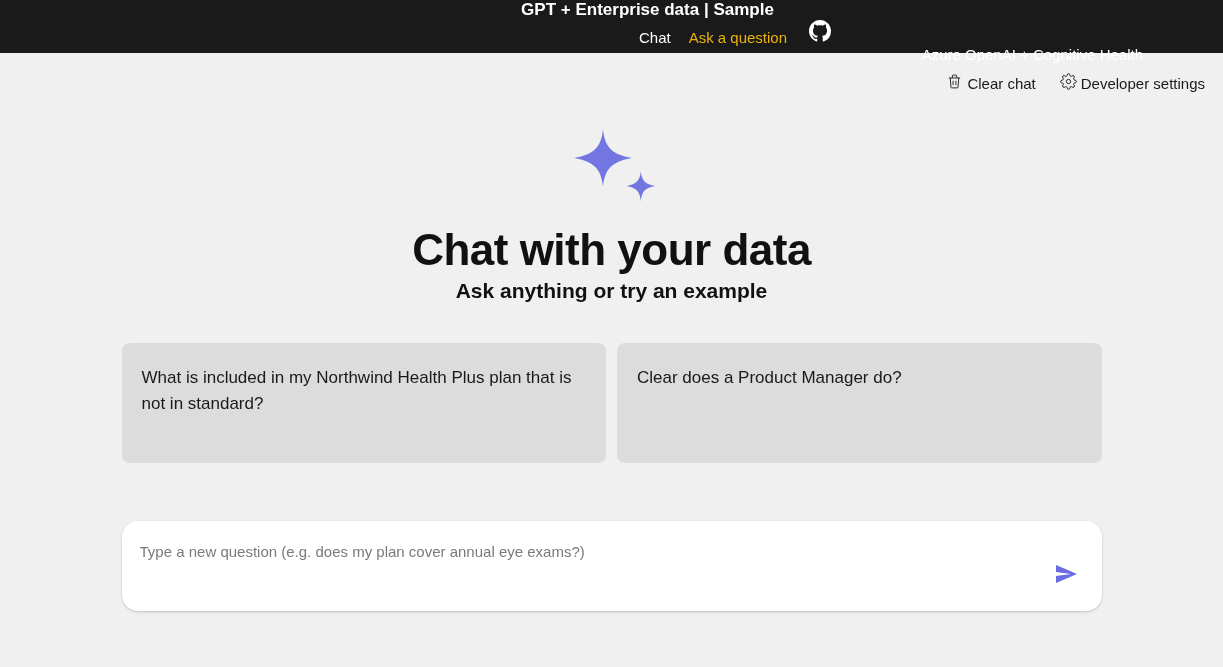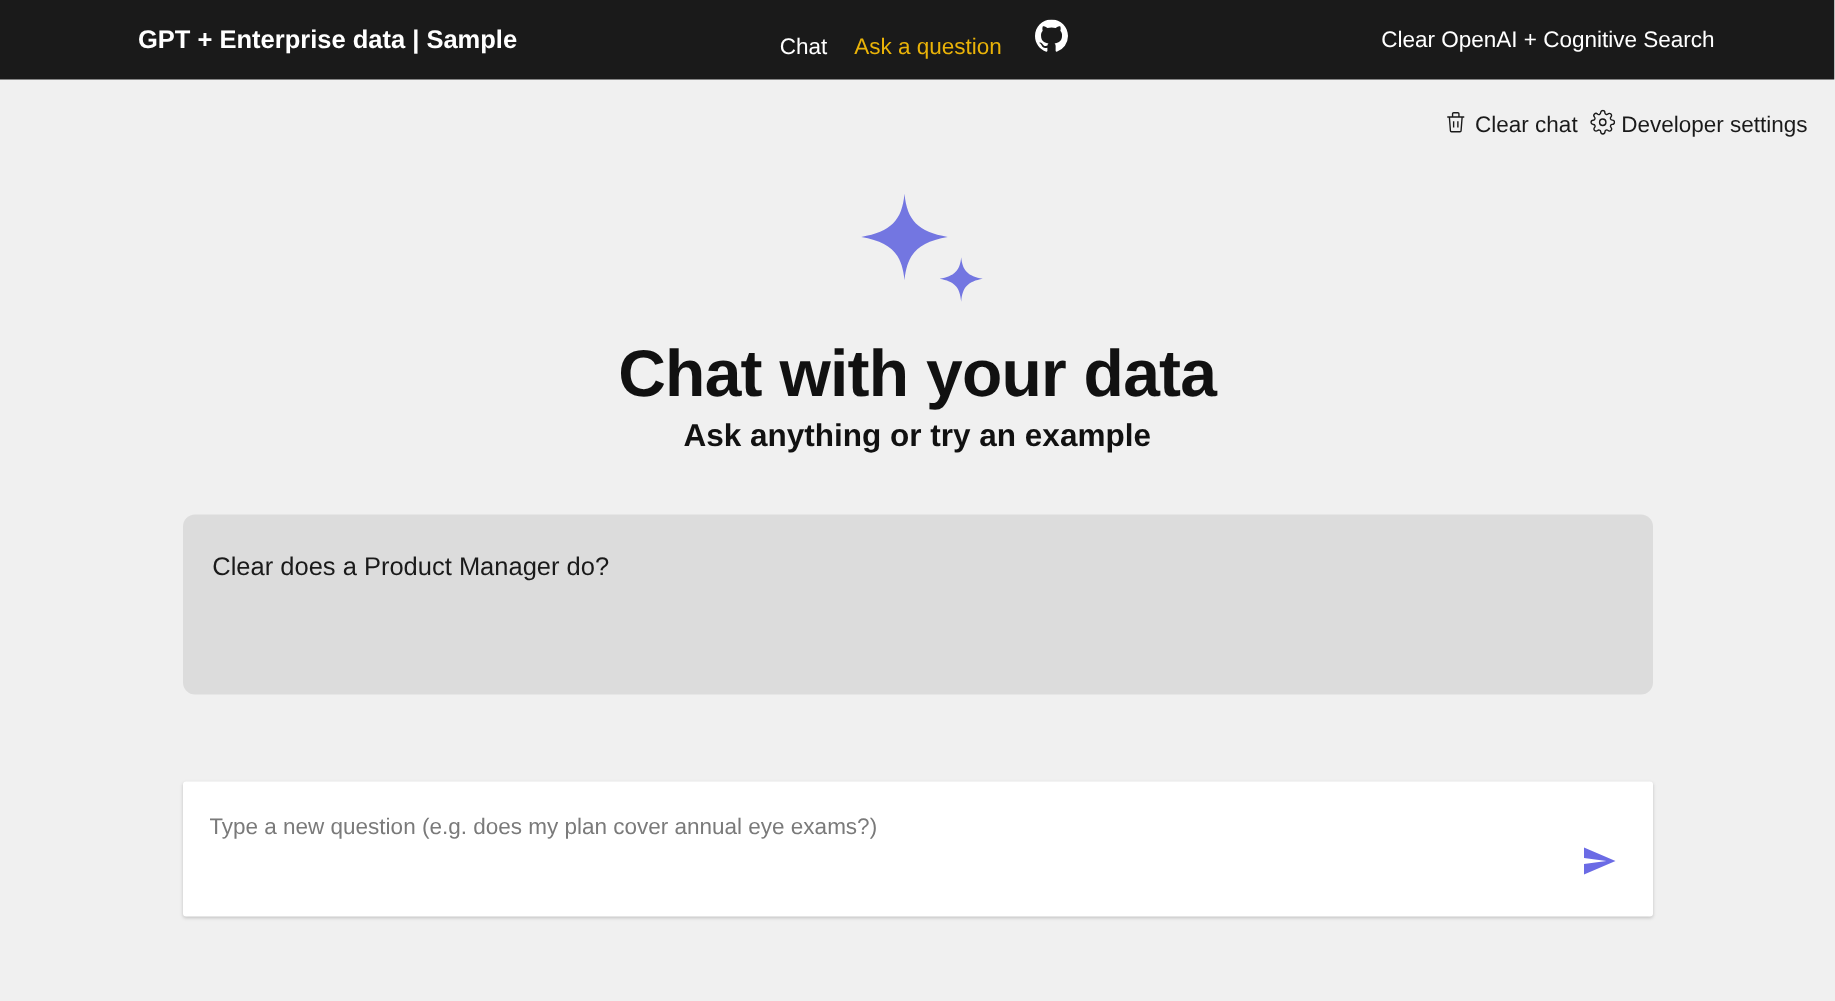--- a/index.html
+++ b/index.html
@@ -10,20 +10,21 @@
       height: 667px;
       overflow: hidden;
     }
     .header {
       background: #1a1a1a;
       height: 53px;
       display: flex;
       align-items: center;
       padding: 0 20px 0 92px;
       color: #fff;
+      flex-direction: column;
     }
     .header-title {
       font-size: 17px;
       font-weight: 600;
       flex: 0 0 auto;
     }
     .header-nav {
       display: flex;
       align-items: flex-end;
       gap: 18px;
@@ -45,21 +46,21 @@
     .header-right {
       margin-left: auto;
       font-size: 15px;
       color: #fff;
       padding-right: 60px;
     }
     .toolbar {
       display: flex;
       justify-content: flex-end;
       align-items: center;
-      gap: 8px;
+      gap: 24px;
       padding: 14px 18px 0 0;
       height: 46px;
     }
     .toolbar-btn {
       display: flex;
       align-items: center;
       gap: 4px;
       font-size: 15px;
       color: #1a1a1a;
       cursor: pointer;
@@ -117,21 +118,21 @@
       color: #1a1a1a;
       cursor: pointer;
       min-height: 120px;
       display: flex;
       align-items: flex-start;
     }
     .input-row {
       width: 980px;
       margin-top: 58px;
       background: #fff;
-      border-radius: 2px;
+      border-radius: 16px;
       box-shadow: 0 1px 3px rgba(0,0,0,0.12), 0 1px 2px rgba(0,0,0,0.08);
       display: flex;
       align-items: center;
       padding: 0 18px;
       height: 90px;
       position: relative;
     }
     .chat-input {
       flex: 1;
       border: none;
@@ -166,21 +167,21 @@
   <div class="header-title">GPT + Enterprise data | Sample</div>
   <div class="header-nav">
     <span class="nav-link active">Chat</span>
     <span class="nav-link inactive">Ask a question</span>
     <span>
       <svg class="github-icon" viewBox="0 0 16 16">
           <path d="M8 0C3.58 0 0 3.58 0 8c0 3.54 2.29 6.53 5.47 7.59.4.07.55-.17.55-.38 0-.19-.01-.82-.01-1.49-2.01.37-2.53-.49-2.69-.94-.09-.23-.48-.94-.82-1.13-.28-.15-.68-.52-.01-.53.63-.01 1.08.58 1.23.82.72 1.21 1.87.87 2.33.66.07-.52.28-.87.51-1.07-1.78-.2-3.64-.89-3.64-3.95 0-.87.31-1.59.82-2.15-.08-.2-.36-1.02.08-2.12 0 0 .67-.21 2.2.82.64-.18 1.32-.27 2-.27.68 0 1.36.09 2 .27 1.53-1.04 2.2-.82 2.2-.82.44 1.1.16 1.92.08 2.12.51.56.82 1.27.82 2.15 0 3.07-1.87 3.75-3.65 3.95.29.25.54.73.54 1.48 0 1.07-.01 1.93-.01 2.2 0 .21.15.46.55.38A8.013 8.013 0 0016 8c0-4.42-3.58-8-8-8z"></path>
         </svg>
     </span>
   </div>
-  <div class="header-right">Clear OpenAI + Cognitive Search</div>
+  <div class="header-right">Azure OpenAI + Cognitive Health</div>
 </div>
 
 <div class="toolbar">
   <button class="toolbar-btn">
     <span>
       <svg viewBox="0 0 24 24">
           <path d="M4 7h16M10 11v6M14 11v6M6 7l1 13a1 1 0 001 1h8a1 1 0 001-1l1-13M9 7V4a1 1 0 011-1h4a1 1 0 011 1v3"></path>
         </svg>
     </span>
     <span>Clear chat</span>
@@ -201,20 +202,23 @@
     <svg viewBox="0 0 120 100">
       <path fill="#7376e1" d="M50 8 C52 28, 60 36, 82 40 C60 44, 52 52, 50 72 C48 52, 40 44, 18 40 C40 36, 48 28, 50 8 Z"></path>
       <path fill="#7376e1" d="M92 55 C93 65, 97 69, 108 71 C97 73, 93 77, 92 88 C91 77, 87 73, 76 71 C87 69, 91 65, 92 55 Z"></path>
     </svg>
   </div>
   <h1 class="hero-title">Chat with your data</h1>
   <div class="hero-sub">Ask anything or try an example</div>
 
   <div class="examples">
     <div class="example-card">
+        <span>What is included in my Northwind Health Plus plan that is not in standard?</span>
+      </div>
+    <div class="example-card">
         <span>Clear does a Product Manager do?</span>
       </div>
   </div>
 
   <div class="input-row">
     <input class="chat-input" type="text" placeholder="Type a new question (e.g. does my plan cover annual eye exams?)" style="">
     <button class="send-btn">
       <span>
         <svg viewBox="0 0 24 24">
             <path d="M2 21l21-9L2 3v7l15 2-15 2v7z"></path>

